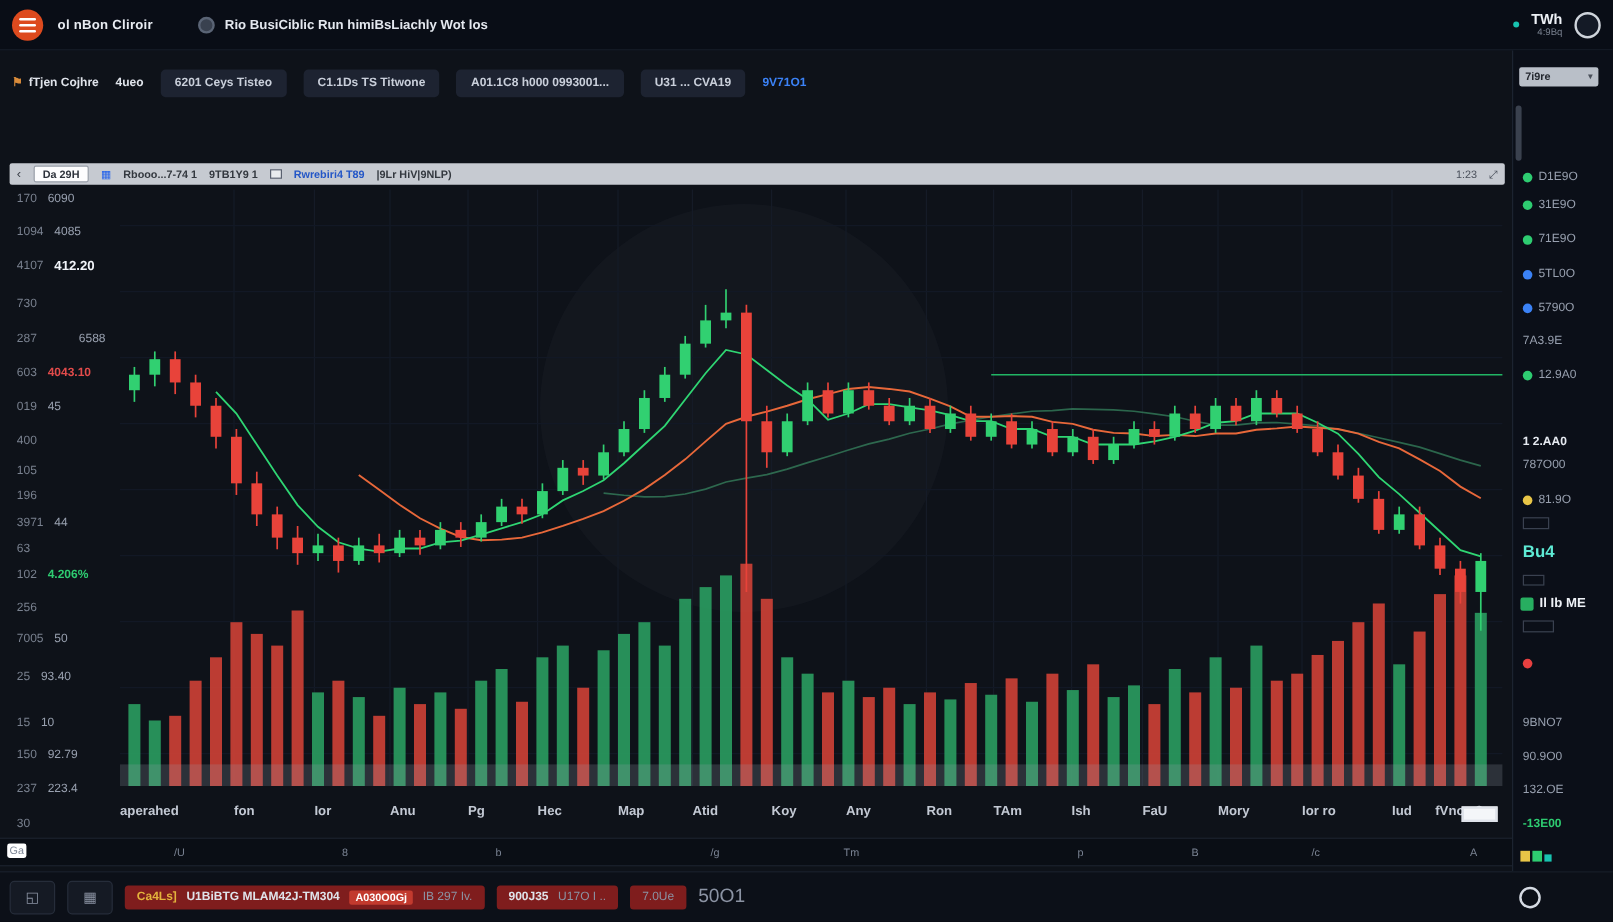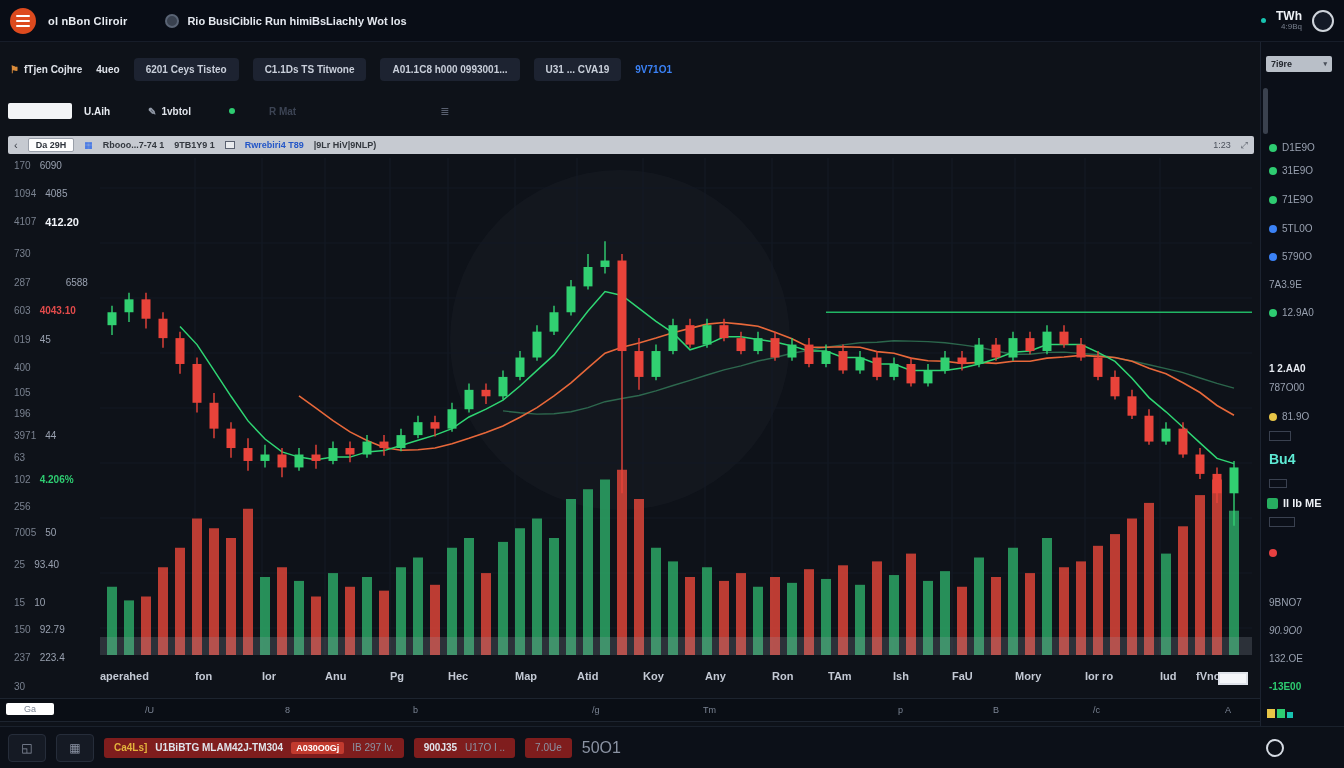--- a/index.html
+++ b/index.html
@@ -67,21 +67,21 @@
   .ps-b.green { color:#2ecc71; font-weight:700; }
 
   #xaxis { position:absolute; left:0; top:666px; width:1260px; height:22px; }
   .xl { position:absolute; top:4px; font-size:11px; font-weight:700; color:#c3c9d4; white-space:nowrap; }
   .xbox { position:absolute; left:1218px; top:672px; width:30px; height:13px; border:2px solid #dfe3ea; background:#f4f6f9; }
 
   
   .scrubber { position:absolute; left:0; top:698px; width:1260px; height:24px; background:#0a0e15;
               border-top:1px solid #1d242f; border-bottom:1px solid #1d242f; }
   .scrub-left { position:absolute; left:6px; top:4px; font-size:9px; color:#7b8494; background:#ffffff;
-                border-radius:2px; padding:1px 18px; }
+                border-radius:2px; padding:1px 2px; }
   #scrub-ticks { position:absolute; inset:0; }
   .st { position:absolute; top:6px; font-size:9px; color:#7b8494; }
 
   
   .bottombar { position:absolute; left:0; top:726px; width:1344px; height:42px; background:#0c1018;
                border-top:1px solid #1a212c; display:flex; align-items:center; gap:10px; padding:0 8px; }
   .bb-btn { width:38px; height:28px; background:#151a24; border:1px solid #262d3a; border-radius:4px; color:#8b93a3;
             font-size:12px; display:flex; align-items:center; justify-content:center; }
   .bb-group { height:20px; background:#7f1d1d; border-radius:3px; display:flex; align-items:center; gap:8px;
               padding:0 10px; font-size:10px; white-space:nowrap;text-align:center; }
@@ -149,31 +149,20 @@
       <span>fTjen Cojhre</span>
     </div>
     <div class="tb2-item">4ueo</div>
     <div class="tb2-chip">6201 Ceys Tisteo</div>
     <div class="tb2-chip">C1.1Ds TS Titwone</div>
     <div class="tb2-chip">A01.1C8 h000 0993001...</div>
     <div class="tb2-chip">U31 ... CVA19</div>
     <div class="tb2-accent">9V71O1</div>
   </nav>
 
-  <div class="toolbar3">
-    <div class="symtab"></div>
-    <div class="symlabel">U.Aih</div>
-    <div class="tool">
-      <span class="pencil">✎</span>
-      <span>1vbtol</span>
-    </div>
-    <span class="gdot"></span>
-    <div class="ghost">R Mat</div>
-    <span class="hashico">≣</span>
-  </div>
 
   <div class="chartbar">
     <span class="cb-back">‹</span>
     <span class="cb-interval">Da 29H</span>
     <span class="cb-ico blue">▦</span>
     <span class="cb-item">Rbooo...7-74 1</span>
     <span class="cb-item">9TB1Y9 1</span>
     <span class="cb-box"></span>
     <span class="cb-item link">Rwrebiri4 T89</span>
     <span class="cb-item">|9Lr HiV|9NLP)</span>
@@ -591,21 +580,21 @@
           <i class="sb-dot" style="background: rgb(232, 197, 71);"></i>
           <span>81.9O</span>
         </div>
         <div class="sb-item " style="top: 507px;">
           <i class="sb-dot" style="background: rgb(232, 64, 64);"></i>
           <span></span>
         </div>
         <div class="sb-item " style="top: 555px;">
           <span>9BNO7</span>
         </div>
-        <div class="sb-item " style="top: 583px; font-style: italic;">
+        <div class="sb-item " style="top: 583px;">
           <span>90.9O0</span>
         </div>
         <div class="sb-item " style="top: 611px;">
           <span>132.OE</span>
         </div>
         <div class="sb-item green" style="top: 639px;">
           <span>-13E00</span>
         </div>
       </div>
     <div class="sb-box b1"></div>

